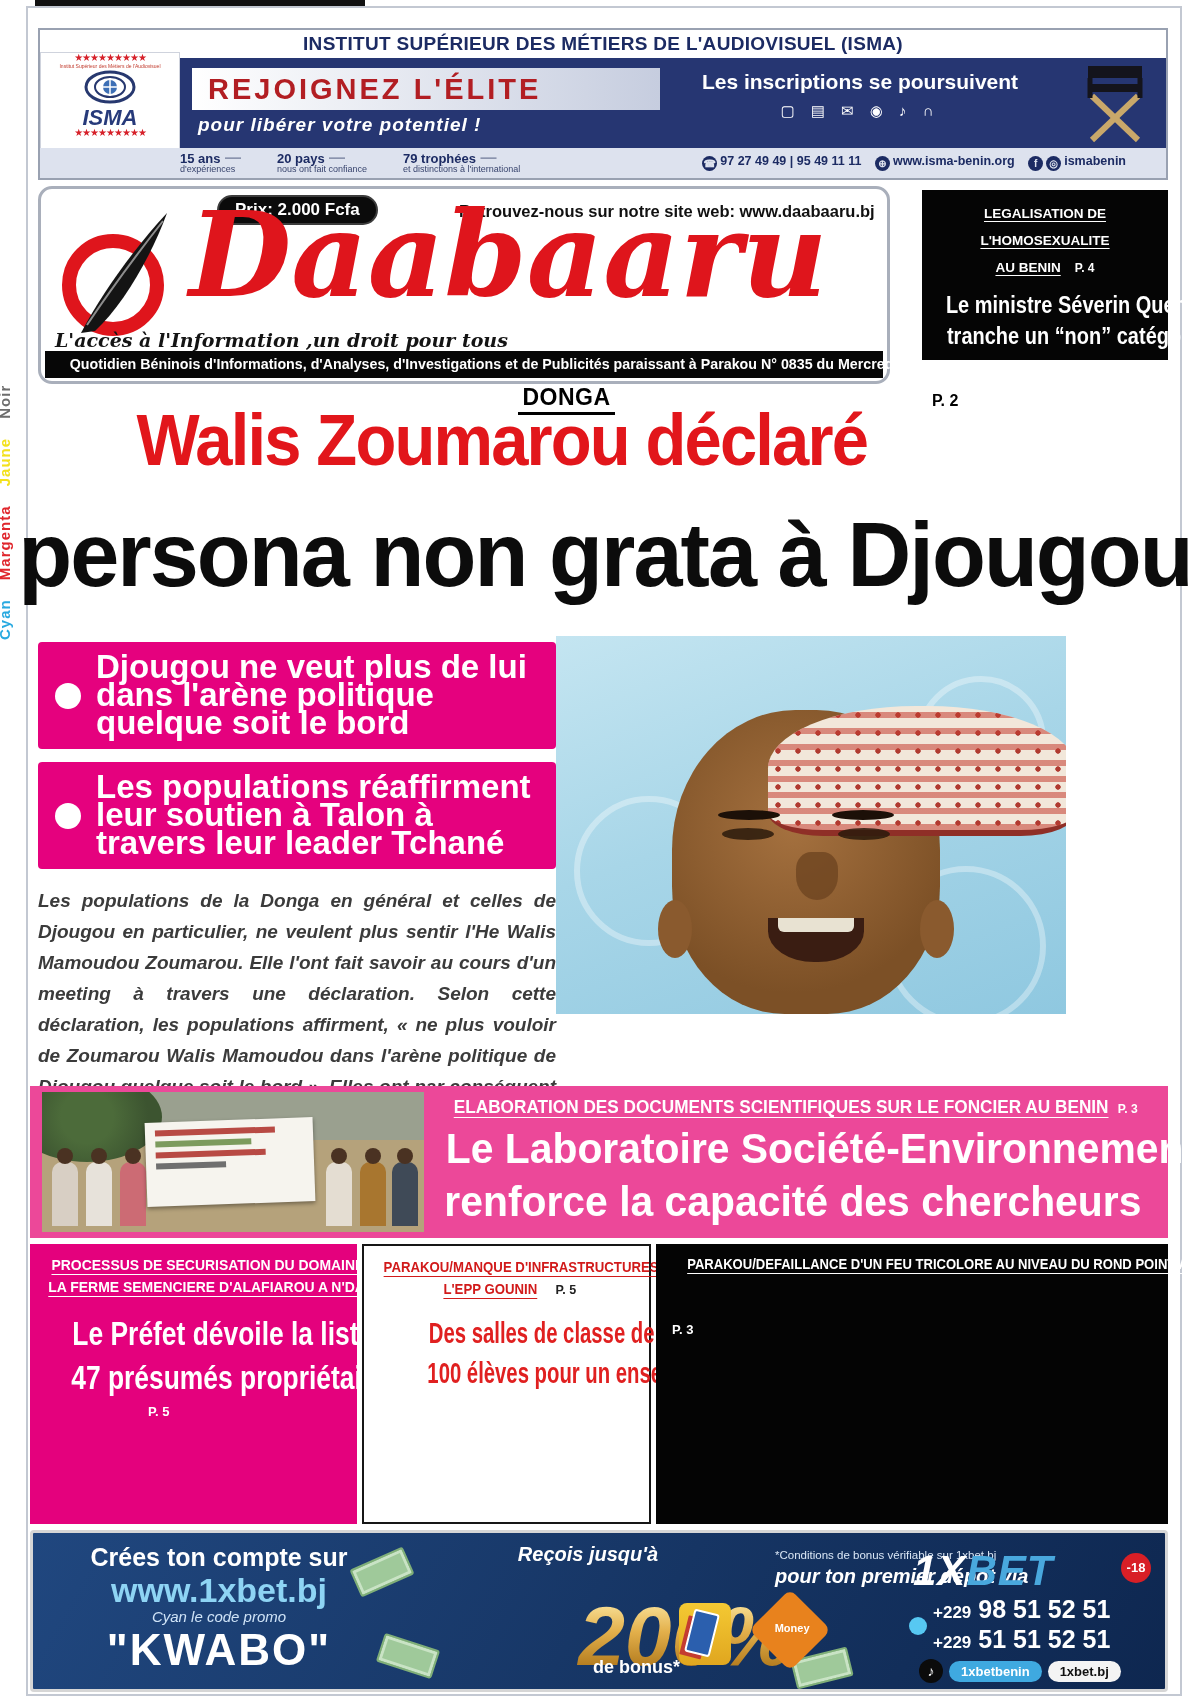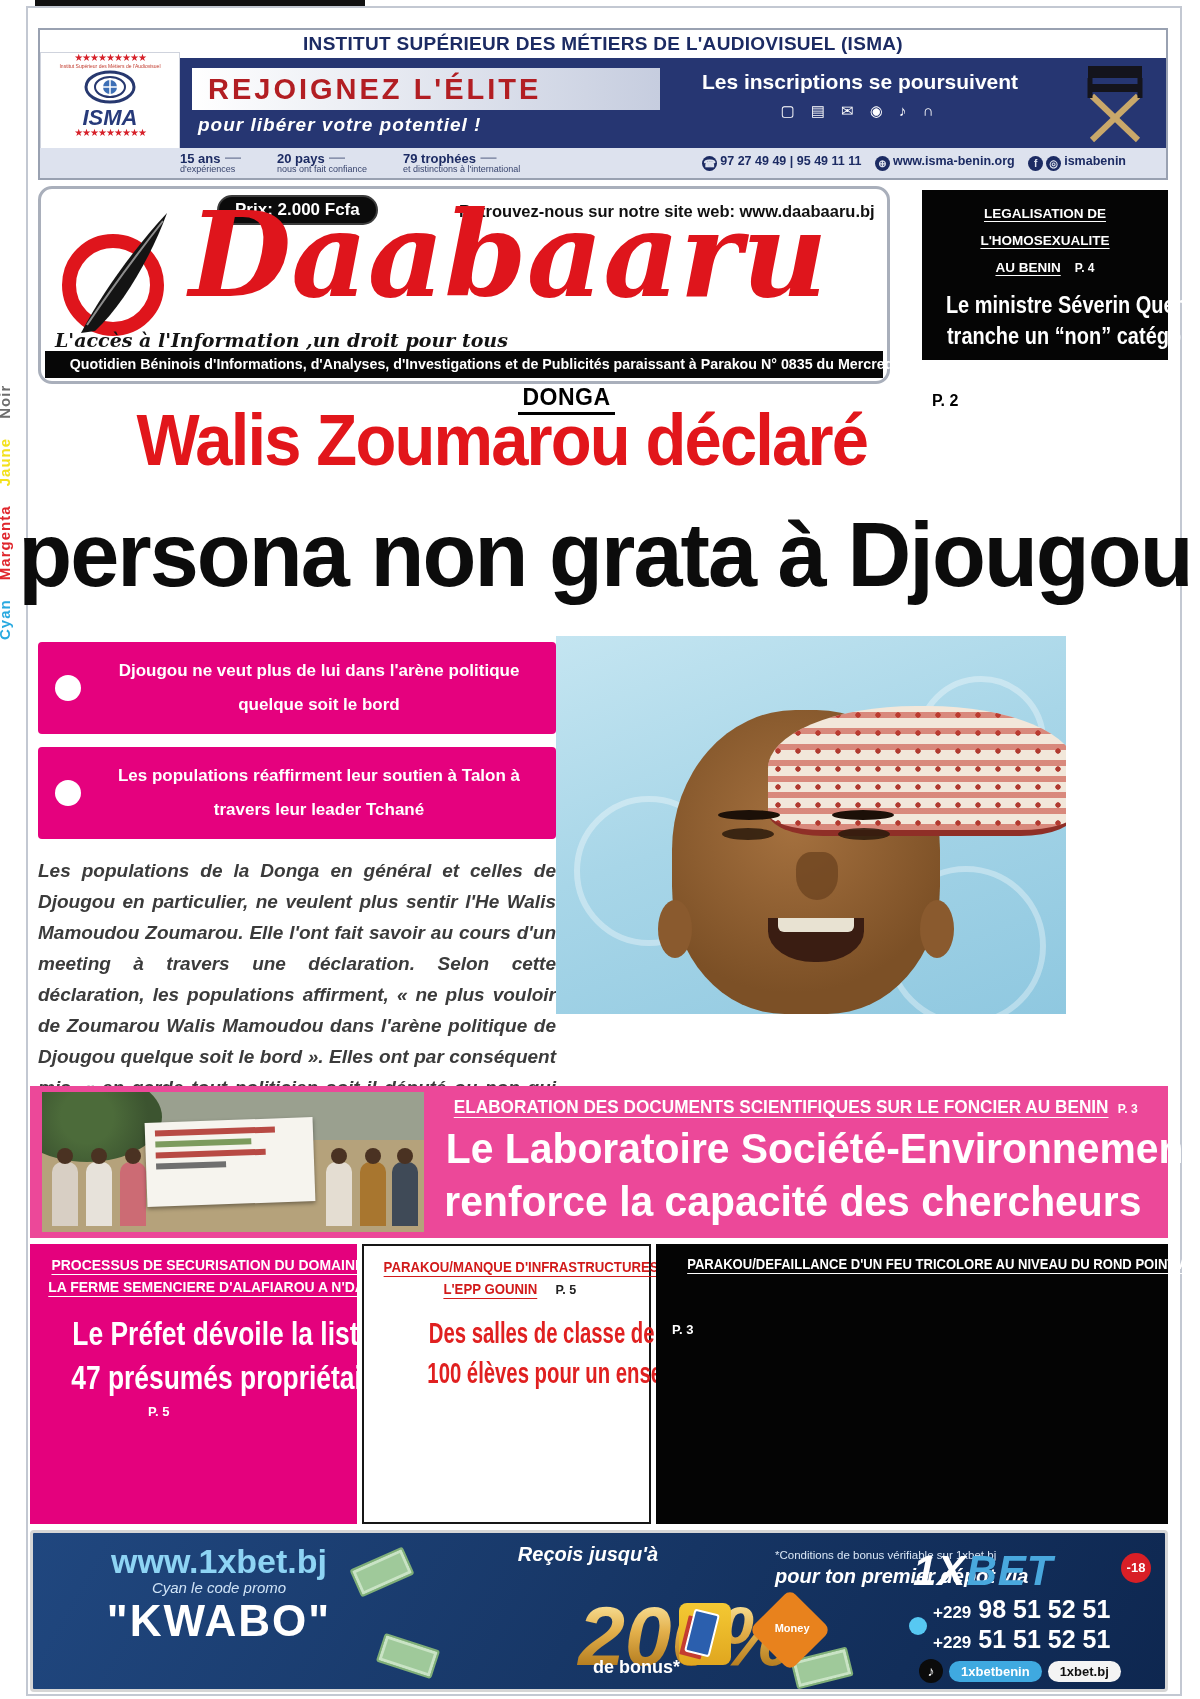--- a/index.html
+++ b/index.html
@@ -58,21 +58,21 @@
   
   .kicker-donga { position:absolute; top:384px; left:0; width:1133px; text-align:center; }
   .kicker-donga span { display:inline-block; font-weight:bold; font-size:23px; border-bottom:3px solid #000; padding:0 4px 1px; letter-spacing:.5px; }
   .lead-pagenum { position:absolute; left:932px; top:392px; font-weight:bold; font-size:16px; }
   .headline1 { position:absolute; top:402px; left:0; width:1004px; text-align:center; color:#e2161b; font-weight:800; font-size:72px; letter-spacing:-2px; line-height:1.08; }
   .headline2 { position:absolute; top:506px; left:0; width:1200px; text-align:center; color:#0c0c0c; font-weight:800; font-size:91px; letter-spacing:-2px; line-height:1.08; }
 
   .lead-left { position:absolute; left:38px; top:642px; width:518px; }
   .pinkbox { position:relative; background:#e5017e; border-radius:4px; padding:11px 14px 12px 58px; margin-bottom:13px; min-height:92px; display:flex; align-items:center; }
   .pinkbox::before { content:""; position:absolute; left:17px; top:50%; margin-top:-13px; width:26px; height:26px; border-radius:50%; background:#fff; }
-  .pinkbox span { color:#fff; font-weight:bold; font-size:17px; line-height:34px;text-align:center; }
+  .pinkbox span { color:#fff; font-weight:bold; font-size:33px; line-height:28px; }
   .lead-body { margin-top:16px; font-style:italic; font-weight:bold; font-size:19px; line-height:31px; color:#3b3b3b; text-align:justify; }
 
   
   .photo { position:absolute; left:556px; top:636px; width:510px; height:378px; background:linear-gradient(160deg,#c4e5f1 0%,#a8d6e8 45%,#8fc8e0 100%); overflow:hidden; }
   .ring { position:absolute; border:6px solid rgba(255,255,255,.35); border-radius:50%; }
   .head { position:absolute; left:116px; top:74px; width:268px; height:304px; background:radial-gradient(circle at 45% 38%,#a5713f,#7c5026 70%); border-radius:46% 46% 42% 42%; }
   .cap { position:absolute; left:96px; top:-4px; width:308px; height:130px; border-radius:48% 48% 18% 18%; background:
       repeating-linear-gradient(0deg, rgba(196,60,47,.55) 0 6px, rgba(255,255,255,0) 6px 16px),
       radial-gradient(circle, #b03a30 2.4px, rgba(0,0,0,0) 3px),
       #f2e7da; background-size:auto, 20px 18px, auto; border-bottom:6px solid #8f2f27; }
@@ -317,20 +317,21 @@
 
   <div class="col col3">
     <div class="k">
       <span class="fit sx90"><u>PARAKOU/DEFAILLANCE D'UN FEU TRICOLORE AU NIVEAU DU ROND POINT AL-HOUDA</u></span>
     </div>
     <div class="p">P. 3</div>
   </div>
 
   <div class="ad">
     <div class="ad-create">
+      <div class="l1">Crées ton compte sur</div>
       <div class="l2">www.1xbet.bj</div>
       <div class="l3">Cyan le code promo</div>
       <div class="l4">"KWABO"</div>
     </div>
     <div class="bill" style="left:320px;top:24px;transform:rotate(-24deg);"></div>
     <div class="bill" style="left:346px;top:108px;transform:rotate(18deg);"></div>
     <div class="bill" style="left:760px;top:120px;transform:rotate(-14deg);"></div>
     <div class="ad-recois">Reçois jusqu'à</div>
     <div class="ad-200">200%</div>
     <div class="ad-bonus">de bonus*</div>

